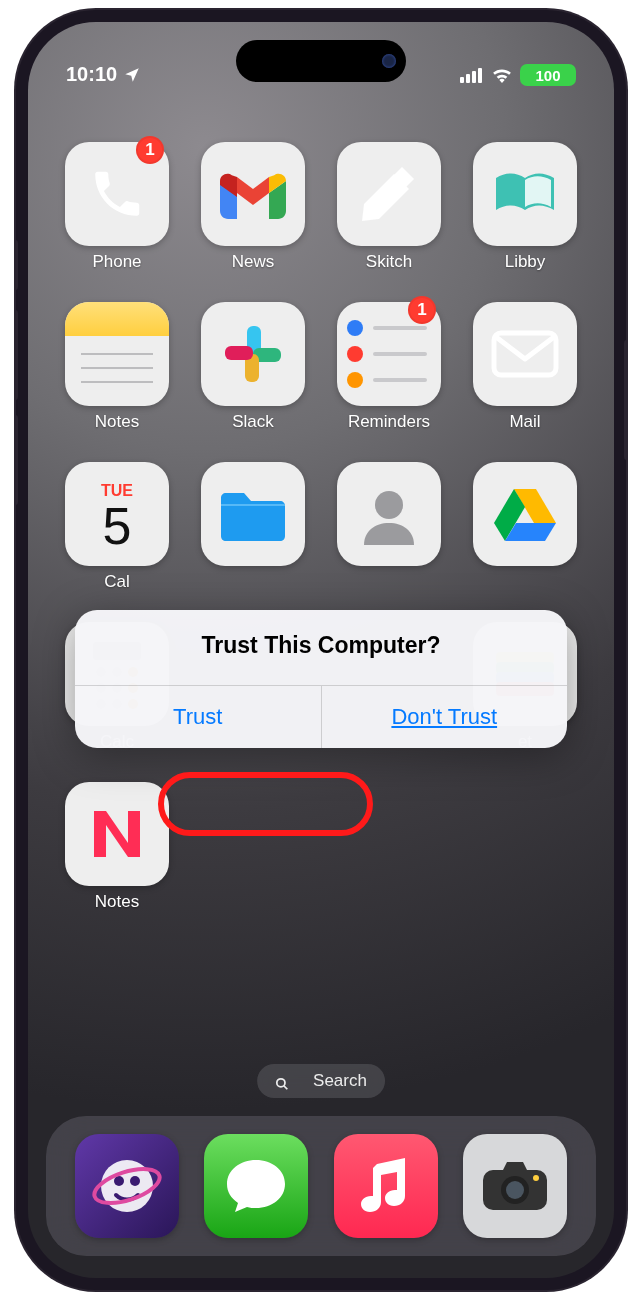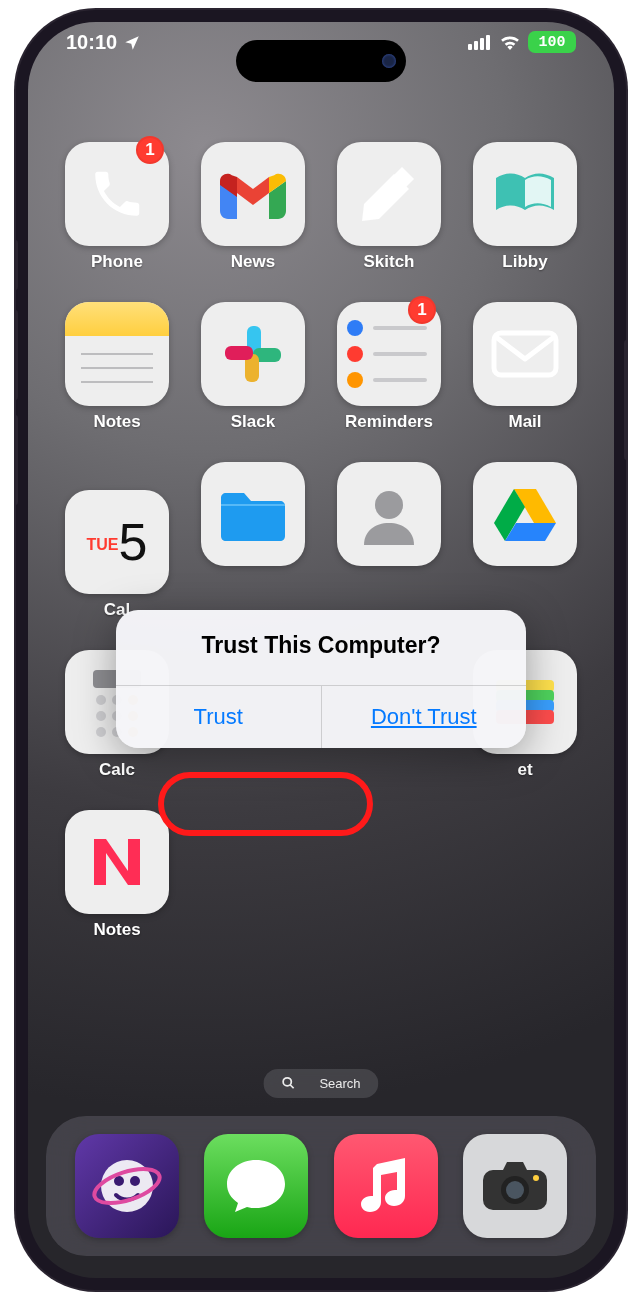--- a/index.html
+++ b/index.html
@@ -27,61 +27,61 @@
     display:flex; align-items:center; justify-content:flex-end; padding-right:10px;
   }
   .island::after{content:"";width:14px;height:14px;border-radius:50%;background:#1a2545;box-shadow:inset 0 0 3px #3a57b0;}
   
   .btn-side{position:absolute;background:#2a2430;width:6px;border-radius:3px;}
   .vol1{left:-4px;top:230px;height:50px;}
   .vol2{left:-4px;top:300px;height:90px;}
   .vol3{left:-4px;top:405px;height:90px;}
   .pwr {right:-4px;top:330px;height:120px;}
   
-  .status{position:absolute;top:9px;left:0;right:0;height:40px;display:flex;justify-content:space-between;align-items:flex-start;color:#fff;font-weight:600;font-size:20px;padding:0 38px;}
+  .status{position:absolute;top:24px;left:0;right:0;height:40px;display:flex;justify-content:space-between;align-items:flex-end;color:#fff;font-weight:600;font-size:20px;padding:0 38px;}
   .status .left{display:flex;align-items:center;gap:6px;}
   .status .right{display:flex;align-items:center;gap:7px;}
   .loc-icon svg,.sig-icon svg,.wifi-icon svg{display:block;}
   .batt{display:flex;align-items:center;font-size:15px;font-weight:700;}
-  .batt-body{width:48px;height:22px;border-radius:7px;background:#3ad24a;display:flex;align-items:center;justify-content:center;color:#fff;font-family:Liberation Mono, monospace;}
+  .batt-body{width:56px;height:22px;border-radius:7px;background:#3ad24a;display:flex;align-items:center;justify-content:center;color:#fff;}
   
   .grid{position:absolute;top:120px;left:30px;right:30px;display:grid;grid-template-columns:repeat(4,1fr);gap:30px 18px;}
   .app{display:flex;flex-direction:column;align-items:center;gap:6px;position:relative;}
   .app .tile{width:104px;height:104px;border-radius:24px;background:#eee;display:flex;align-items:center;justify-content:center;box-shadow:0 2px 6px rgba(0,0,0,0.25);position:relative;overflow:hidden;}
-  .app .lbl{color:#fff;font-size:17px;font-weight:700;text-shadow:0 1px 2px rgba(0,0,0,0.4);white-space:nowrap;}
+  .app .lbl{color:#fff;font-size:17px;font-weight:400;text-shadow:0 1px 2px rgba(0,0,0,0.4);white-space:nowrap;}
   .badge{position:absolute;top:-6px;right:12px;min-width:28px;height:28px;border-radius:14px;background:#ff3b30;color:#fff;font-size:17px;font-weight:600;display:flex;align-items:center;justify-content:center;border:2px solid rgba(0,0,0,0.05);z-index:2;}
   
   .t-phone{background:linear-gradient(#6cde5f,#19a515);}
   .t-gmail{background:#fff;}
   .t-skitch{background:linear-gradient(#e1407f,#c22665);}
   .t-libby{background:#5a1030;}
   .t-notes{background:#fff;}
   .t-notes::before{content:"";position:absolute;top:0;left:0;right:0;height:34px;background:linear-gradient(#ffe07a,#ffcf3f);}
   .t-slack{background:#fff;}
   .t-reminders{background:#f1f1f3;}
   .t-mail{background:linear-gradient(#50c1ff,#0a5fe6);}
-  .t-cal{background:#fff;flex-direction:row;margin-top:28px;}
+  .t-cal{background:#fff;flex-direction:column;}
   .t-files{background:#fff;}
   .t-contacts{background:#d7d8da;}
   .t-drive{background:#fff;}
   .t-calc{background:#1c1c1e;}
   .t-wallet{background:#1c1c1e;}
   .t-health{background:#fff;}
   .t-news{background:#fff;}
   .t-music{background:linear-gradient(#ff5871,#ff2851);}
   .t-camera{background:#d7d8da;}
   .t-msg{background:linear-gradient(#6cde5f,#19a515);}
   .t-astro{background:linear-gradient(135deg,#6038a8,#2a1658);}
   
-  .search{position:absolute;bottom:180px;left:50%;transform:translateX(-50%);padding:7px 18px;border-radius:20px;background:rgba(90,90,95,0.55);color:#ececec;font-size:13px;display:flex;align-items:flex-start;gap:24px;backdrop-filter:blur(8px);}
+  .search{position:absolute;bottom:180px;left:50%;transform:translateX(-50%);padding:7px 18px;border-radius:20px;background:rgba(90,90,95,0.55);color:#ececec;font-size:17px;display:flex;align-items:flex-end;gap:24px;backdrop-filter:blur(8px);}
   
   .dock{position:absolute;bottom:22px;left:18px;right:18px;height:140px;border-radius:40px;background:rgba(120,118,128,0.35);backdrop-filter:blur(20px);display:flex;align-items:center;justify-content:space-around;padding:0 16px;}
   .dock .tile{width:104px;height:104px;border-radius:24px;display:flex;align-items:center;justify-content:center;box-shadow:0 2px 6px rgba(0,0,0,0.25);}
   
-  .alert{position:absolute;top:588px;left:50%;transform:translateX(-50%);width:410px;background:rgba(245,245,248,0.98);border-radius:22px;overflow:hidden;box-shadow:0 8px 40px rgba(0,0,0,0.35);font-family:-apple-system,"Helvetica Neue",Arial,sans-serif;}
+  .alert{position:absolute;top:588px;left:50%;transform:translateX(-50%);width:492px;background:rgba(245,245,248,0.98);border-radius:22px;overflow:hidden;box-shadow:0 8px 40px rgba(0,0,0,0.35);font-family:-apple-system,"Helvetica Neue",Arial,sans-serif;}
   .alert .a-top{padding:22px 24px 20px;text-align:center;}
   .alert .a-title{font-size:23px;font-weight:600;color:#000;margin-bottom:6px;}
   .alert .a-msg{font-size:17px;line-height:1.3;color:#222;}
   .alert .a-btns{display:flex;border-top:1px solid rgba(0,0,0,0.15);}
   .alert .a-btn{flex:1;padding:18px 0;text-align:center;font-size:22px;color:#057aff;cursor:pointer;}
   .alert .a-btn + .a-btn{border-left:1px solid rgba(0,0,0,0.15);text-decoration:underline;}
   
   .ring{position:absolute;border:6px solid #ff1a1a;border-radius:34px;width:215px;height:64px;top:750px;left:130px;pointer-events:none;}
   
   .slack-logo{position:relative;width:60px;height:60px;}

